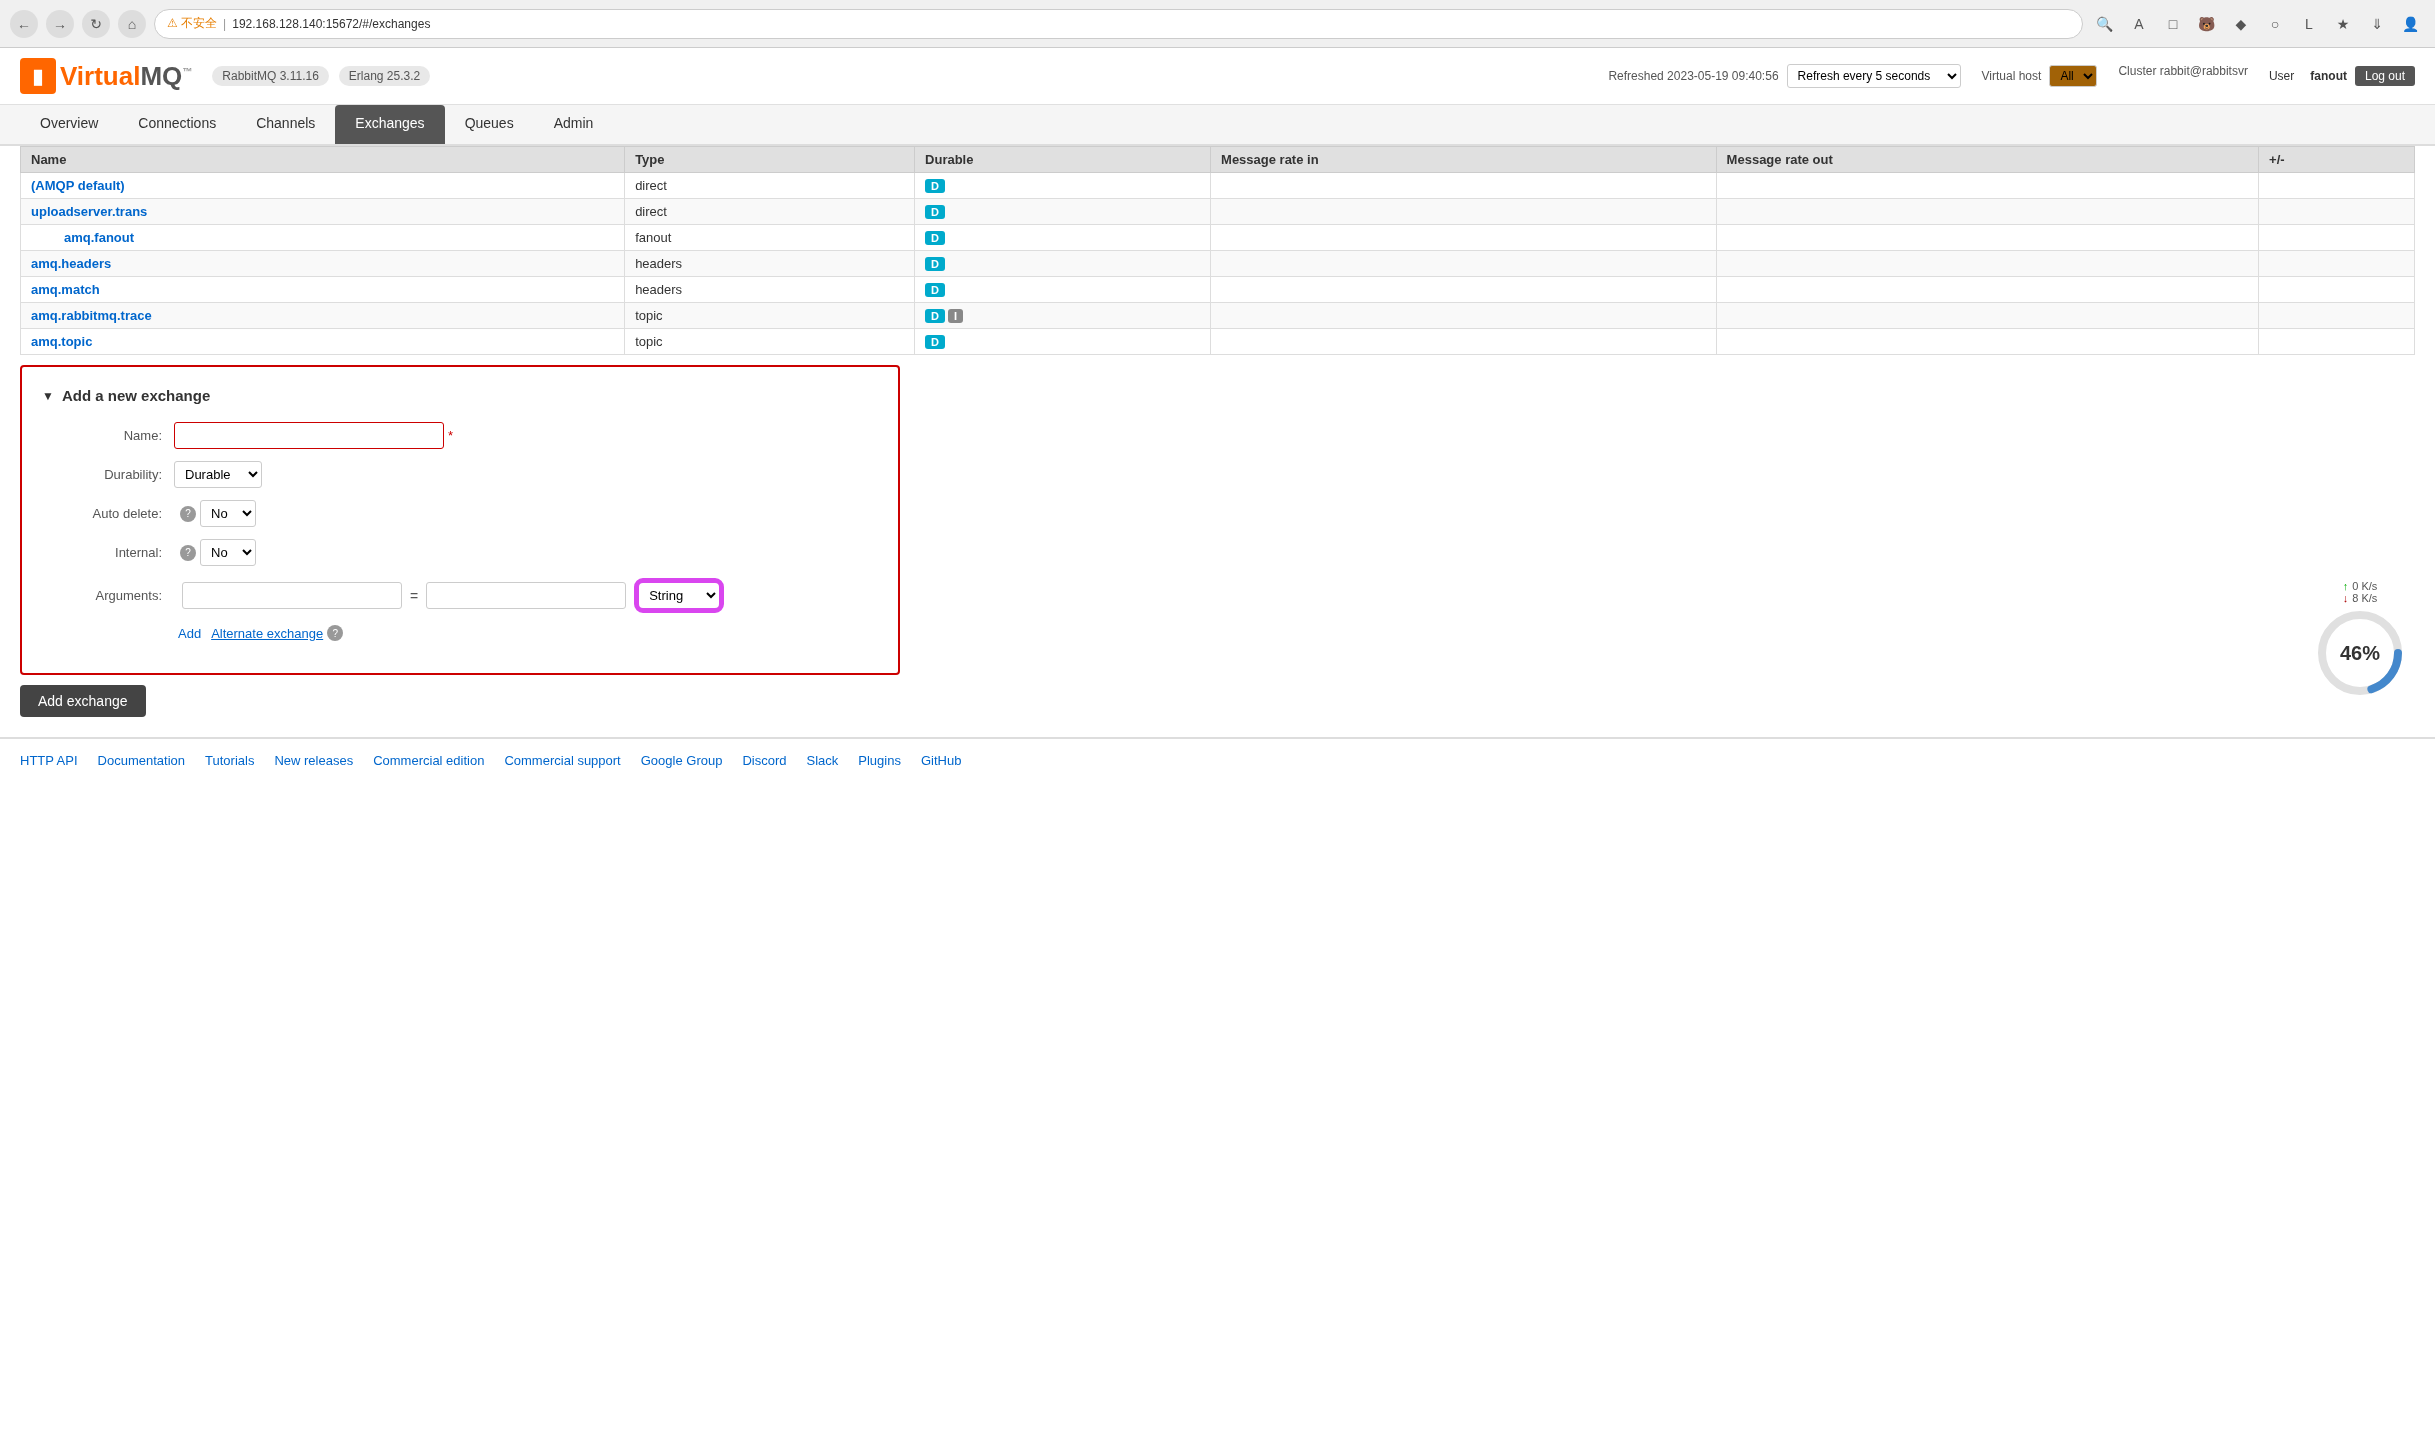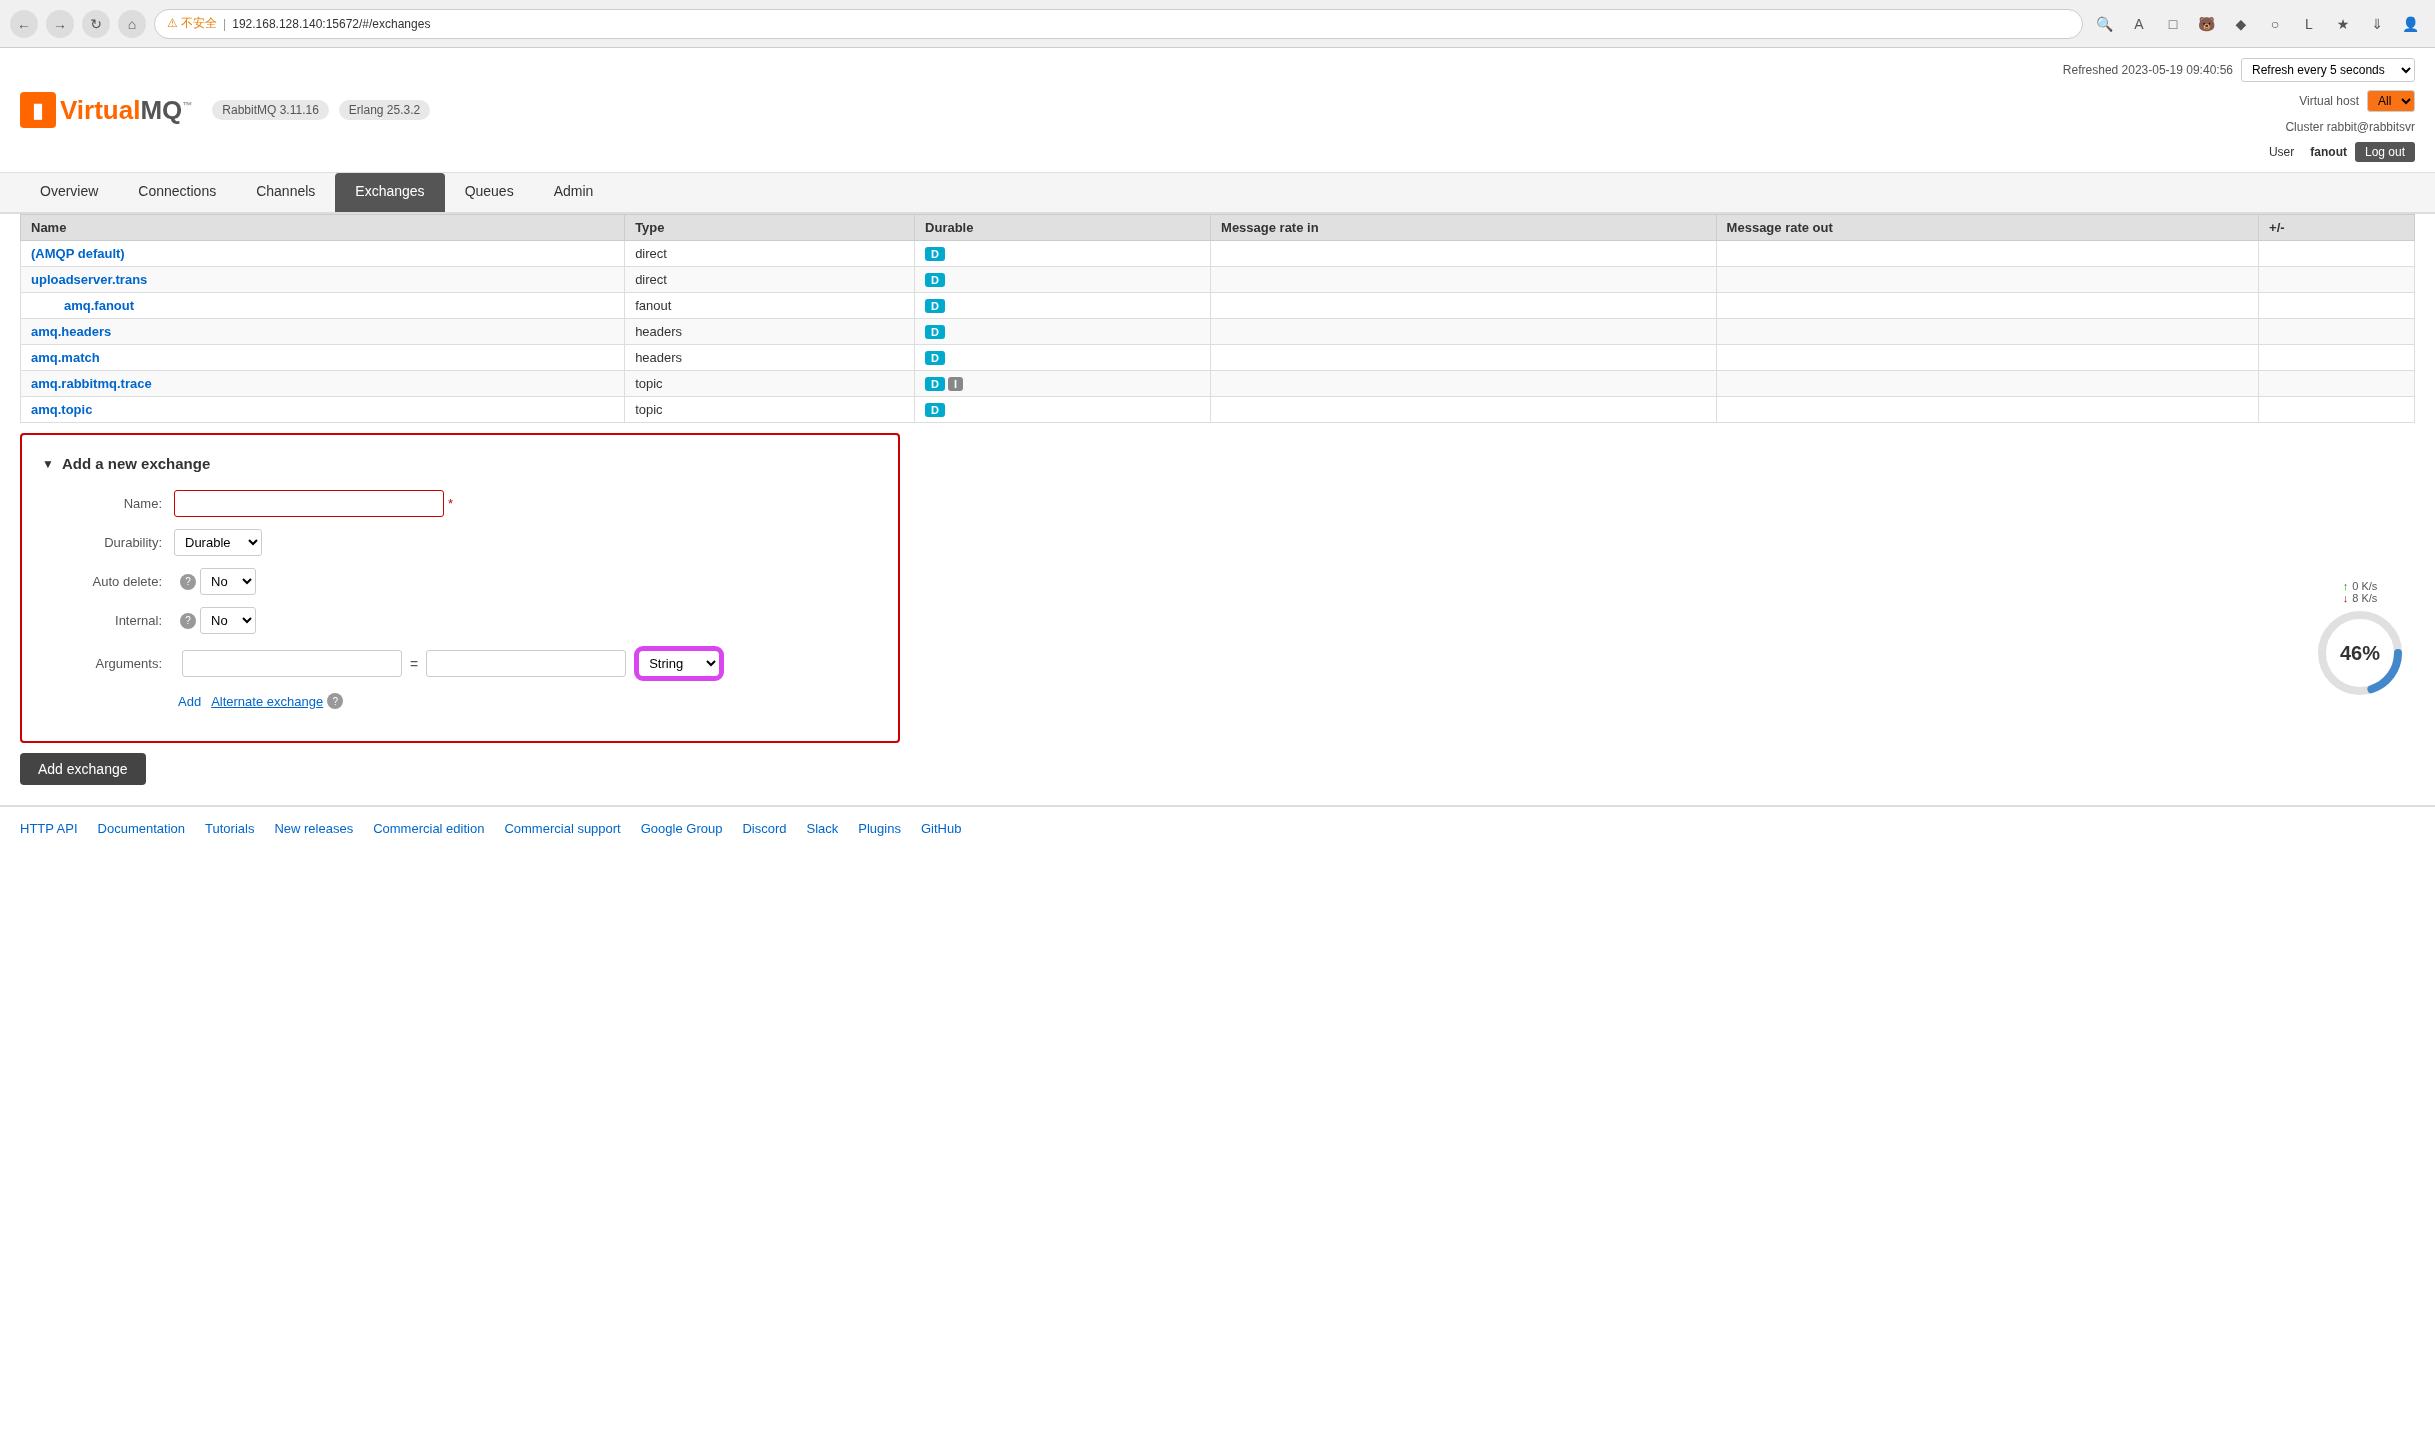--- a/index.html
+++ b/index.html
@@ -56,37 +56,37 @@
     .logo-tm { font-size: 10px; color: #999; vertical-align: super; }
     .version-badges {
       display: flex; gap: 10px; margin-left: 20px; align-items: center;
     }
     .version-badge {
       background: #e8e8e8; border-radius: 12px;
       padding: 3px 10px; font-size: 12px; color: #555;
     }
     .header-right {
       margin-left: auto; text-align: right;
-      display: flex; flex-direction: column; gap: 8px;
+      display: flex; flex-direction: row; gap: 21px;
     }
     .refresh-row {
       display: flex; align-items: center; gap: 8px; justify-content: flex-end;
     }
     .refresh-time { font-size: 12px; color: #555; }
     .refresh-select {
       border: 1px solid #ccc; border-radius: 3px;
       padding: 3px 6px; font-size: 12px; background: #fff;
     }
     .vhost-row {
       display: flex; align-items: center; gap: 8px; justify-content: flex-end;
       font-size: 12px; color: #555;
     }
     .vhost-select {
       border: 1px solid #ccc; border-radius: 3px;
-      padding: 2px 6px; font-size: 12px; background: #f97316;
+      padding: 2px 6px; font-size: 12px; background: #a16207;
     }
     .cluster-row { font-size: 12px; color: #555; text-align: right; }
     .user-row {
       display: flex; align-items: center; gap: 8px;
       justify-content: flex-end; font-size: 12px;
     }
     .logout-btn {
       background: #555; color: #fff; border: none;
       border-radius: 3px; padding: 3px 10px; cursor: pointer;
       font-size: 12px;

